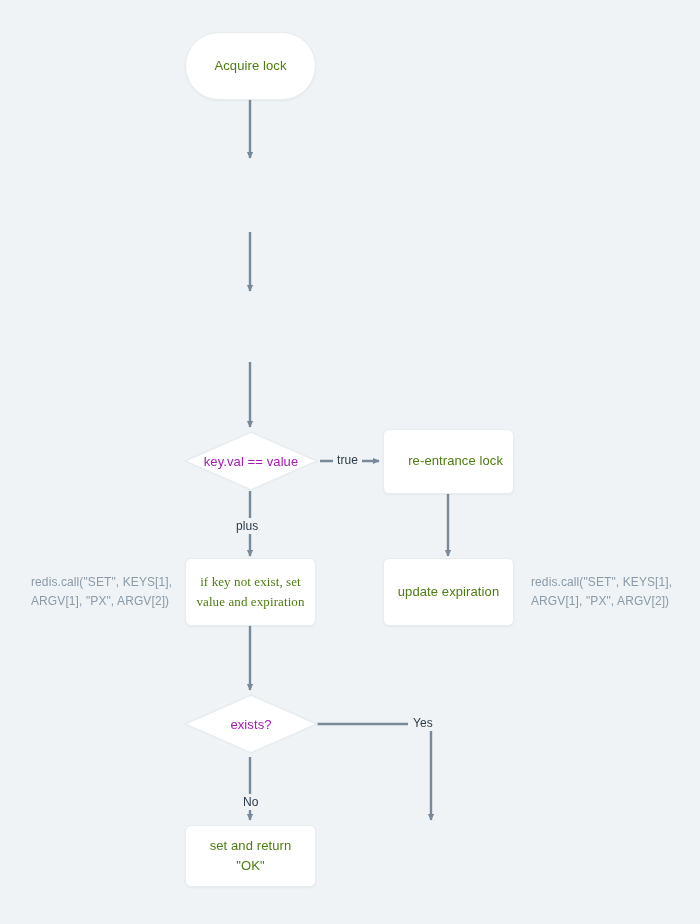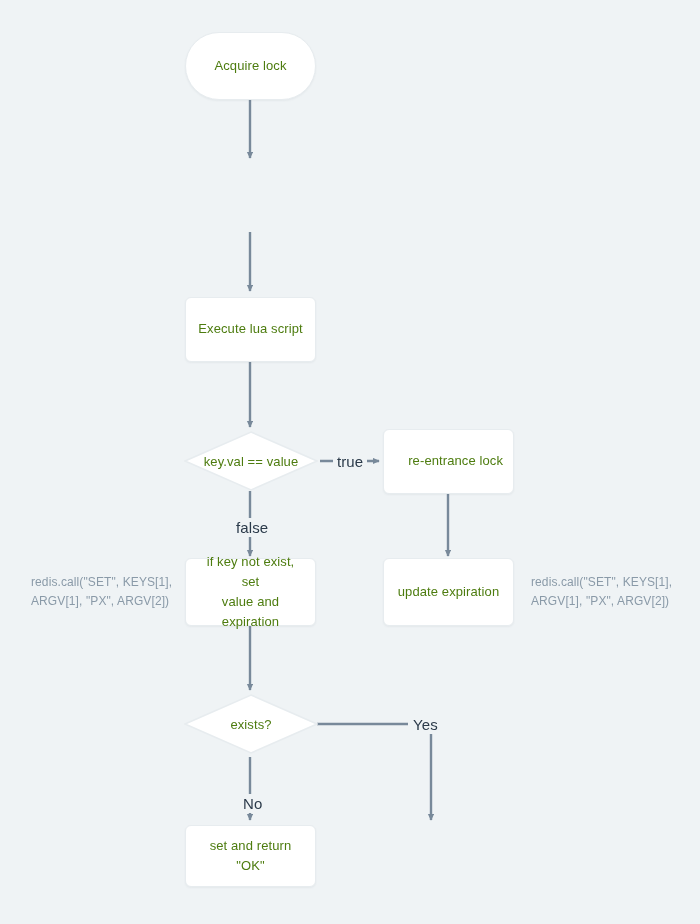--- a/index.html
+++ b/index.html
@@ -58,29 +58,29 @@
   }
   .diamond-label {
     position: absolute;
     left: 0;
     top: 0;
     width: 100%;
     height: 100%;
     display: flex;
     align-items: center;
     justify-content: center;
-    color: #4d7c0f;
+    color: #a21caf;
     font-size: 13px;
     letter-spacing: .1px;
     white-space: nowrap;
   }
   .edge-label {
     position: absolute;
     color: #2b3a4a;
-    font-size: 15px;
+    font-size: 12px;
     background: #eff3f5;
     padding: 1px 4px;
     white-space: nowrap;
     letter-spacing: .1px;
   }
   .annotation {
     position: absolute;
     color: #8a9aa8;
     font-size: 12px;
     line-height: 1.6;
@@ -129,37 +129,34 @@
 
      set and return OK --&gt;
     <line x1="250" y1="757" x2="250" y2="820" stroke="#78899a" stroke-width="2.4" marker-end="url(#arrowhead)"></line>
   </svg>
 
   <div class="node terminal" style="left:185px; top:32px; width:131px; height:68px;">
     <span>Acquire lock</span>
   </div>
 
 
-  <div class="node" style="left:185px; top:297px; width:131px; height:65px;">
-    <span>Execute lua script</span>
-  </div>
 
   <div class="diamond-wrap" style="left:184px; top:431px; width:134px; height:60px;">
     <svg class="diamond-shape" viewBox="0 0 134 60" preserveAspectRatio="none">
       <polygon points="67,1 133,30 67,59 1,30" fill="#ffffff" stroke="#e7ecef" stroke-width="1.6"></polygon>
     </svg>
     <div class="diamond-label">key.val == value</div>
   </div>
 
   <div class="node" style="left:383px; top:429px; width:131px; height:65px;justify-content:flex-end;">
     <span>re-entrance lock</span>
   </div>
 
   <div class="node" style="left:185px; top:558px; width:131px; height:68px;">
-    <span style="white-space:pre-line;">if key not exist, set
+    <span style="white-space:pre-line;font-family:Liberation Serif, serif;">if key not exist, set
 value and expiration</span>
   </div>
 
   <div class="node" style="left:383px; top:558px; width:131px; height:68px;justify-content:center;">
     <span>update expiration</span>
   </div>
 
   <div class="diamond-wrap" style="left:184px; top:694px; width:134px; height:60px;">
     <svg class="diamond-shape" viewBox="0 0 134 60" preserveAspectRatio="none">
       <polygon points="67,1 133,30 67,59 1,30" fill="#ffffff" stroke="#e7ecef" stroke-width="1.6"></polygon>
@@ -167,21 +164,21 @@
     <div class="diamond-label">exists?</div>
   </div>
 
   <div class="node" style="left:185px; top:825px; width:131px; height:62px;">
     <span>set and return "OK"</span>
   </div>
 
 
   <div class="edge-label" style="left:333px; top:452px;">true</div>
 
-  <div class="edge-label" style="left:232px; top:518px;">false</div>
+  <div class="edge-label" style="left:232px; top:518px;">plus</div>
 
   <div class="edge-label" style="left:409px; top:715px;">Yes</div>
 
   <div class="edge-label" style="left:239px; top:782px;margin-top:12px;">No</div>
 
   <div class="annotation left" style="left:31px; top:573px; width:150px;">redis.call("SET", KEYS[1],
 ARGV[1], "PX", ARGV[2])</div>
 
   <div class="annotation right" style="left:531px; top:573px; width:160px;">redis.call("SET", KEYS[1],
 ARGV[1], "PX", ARGV[2])</div>

